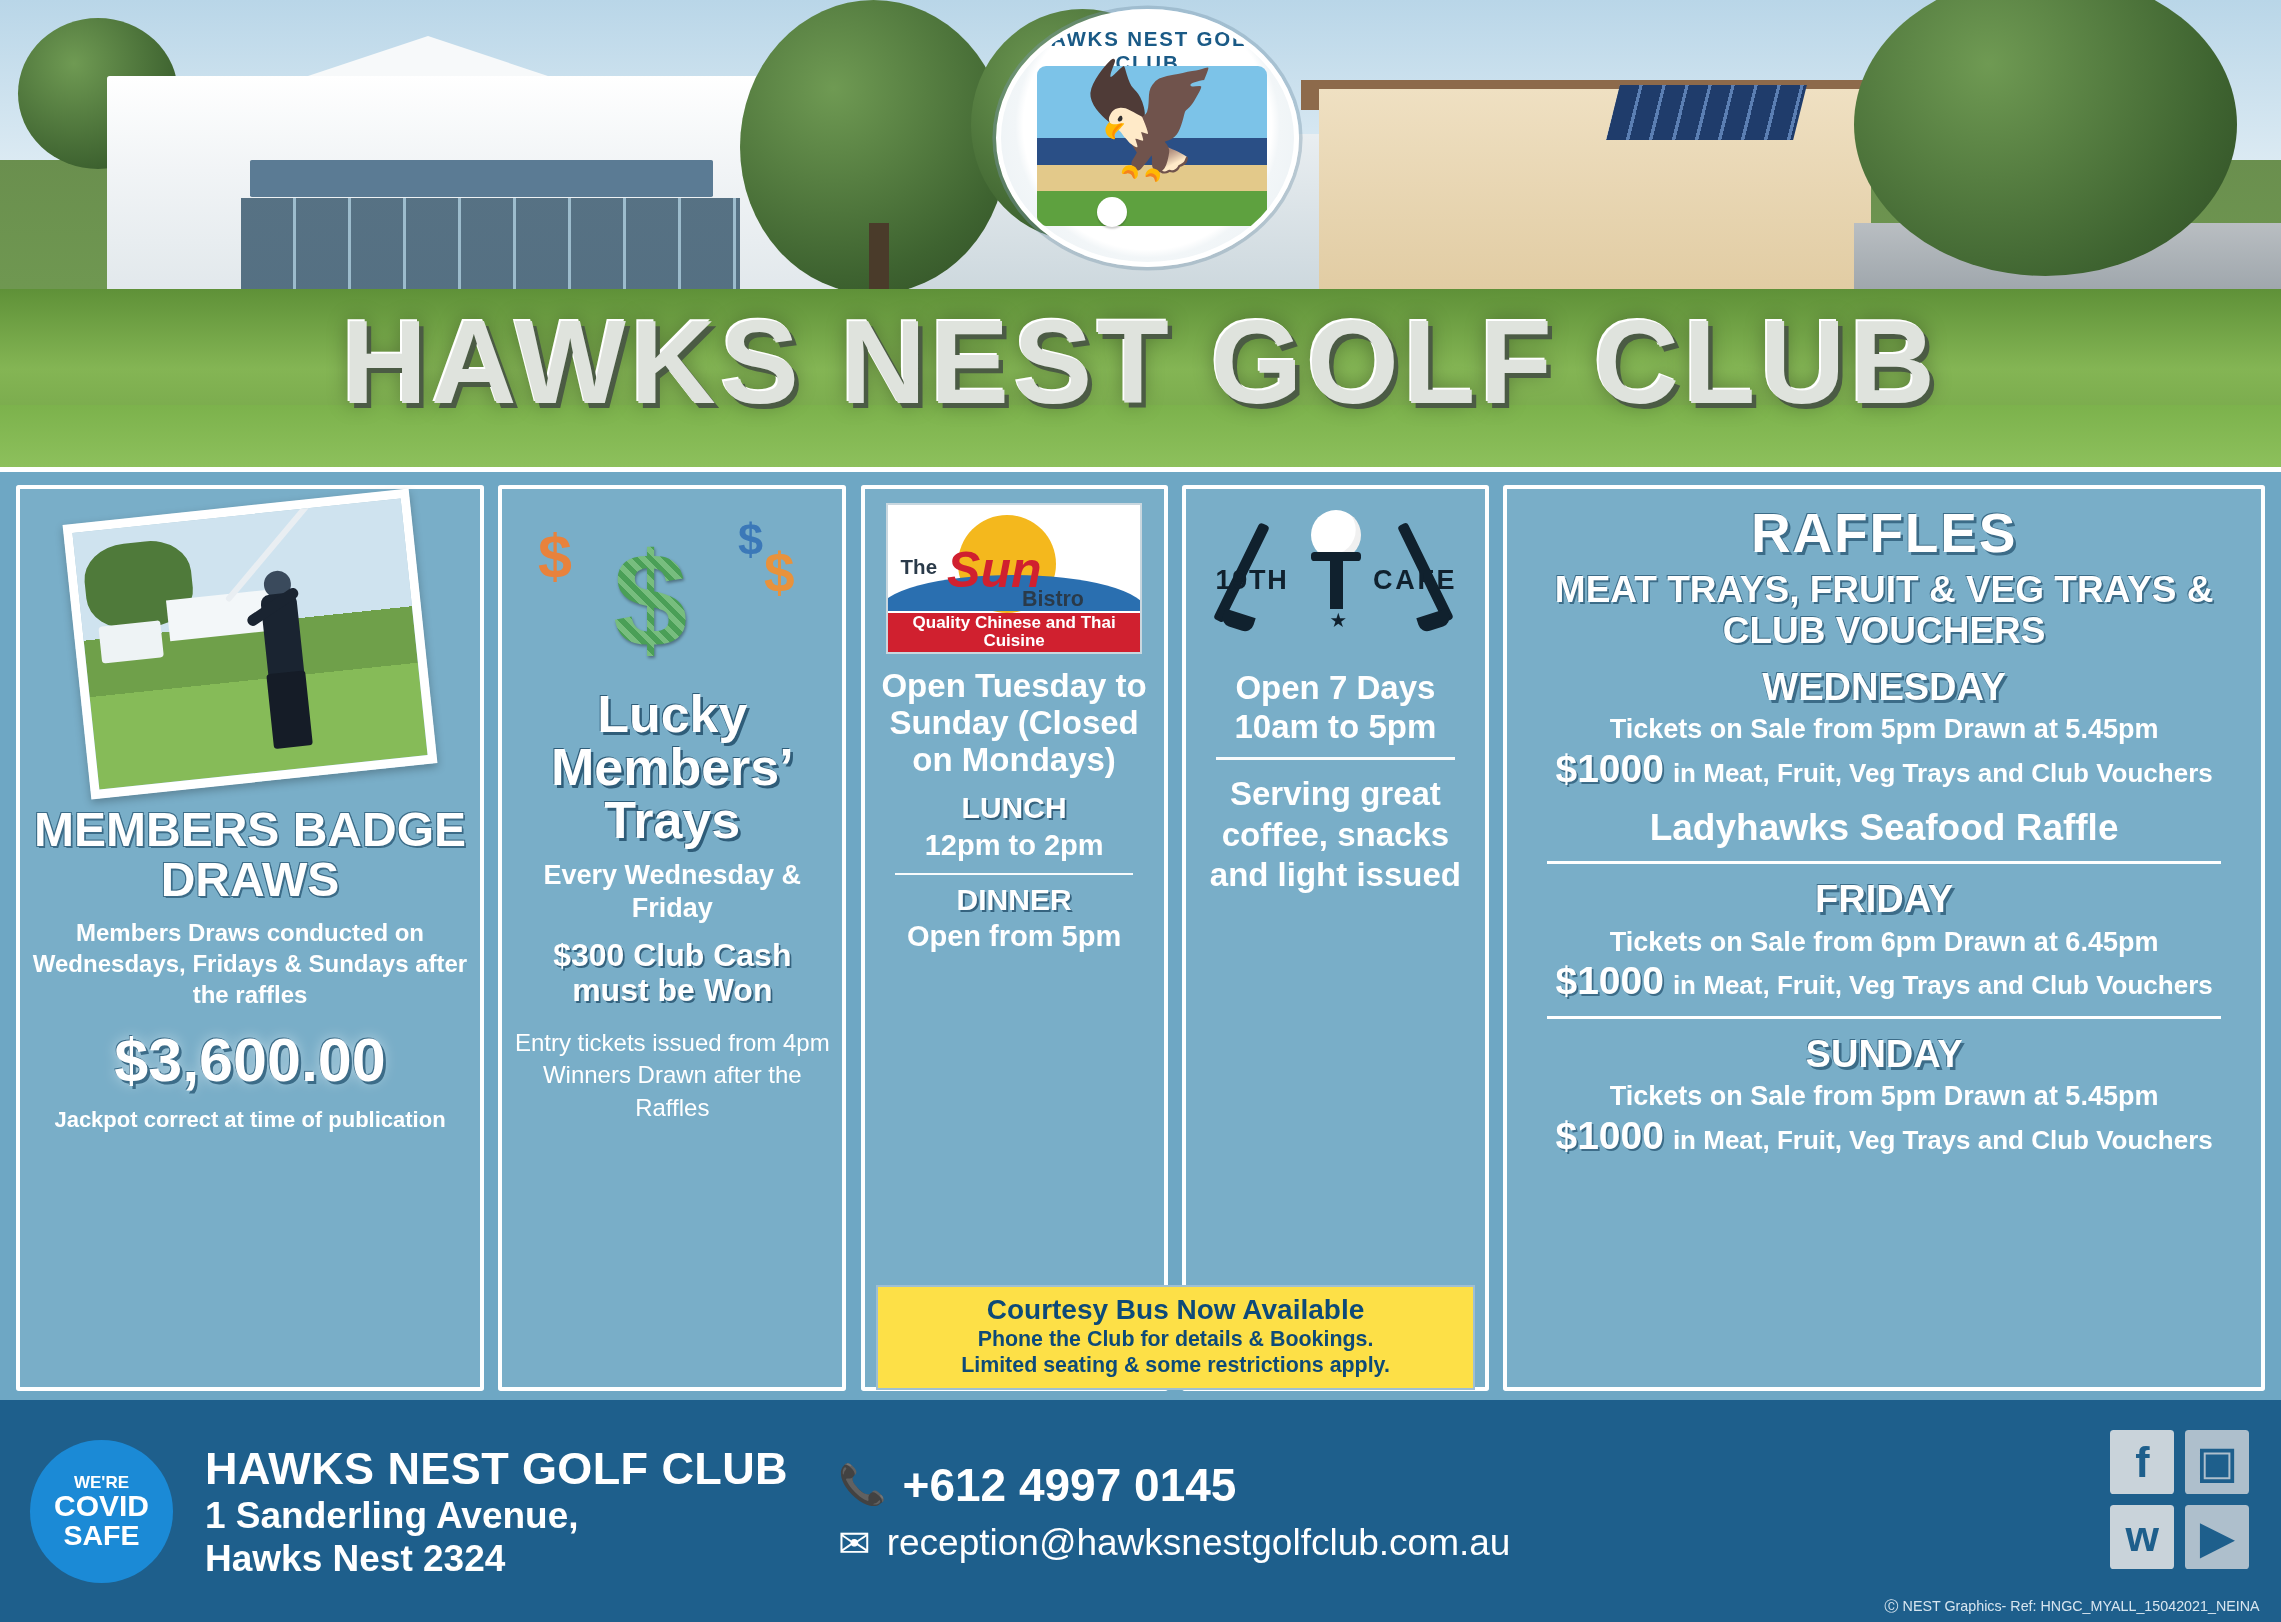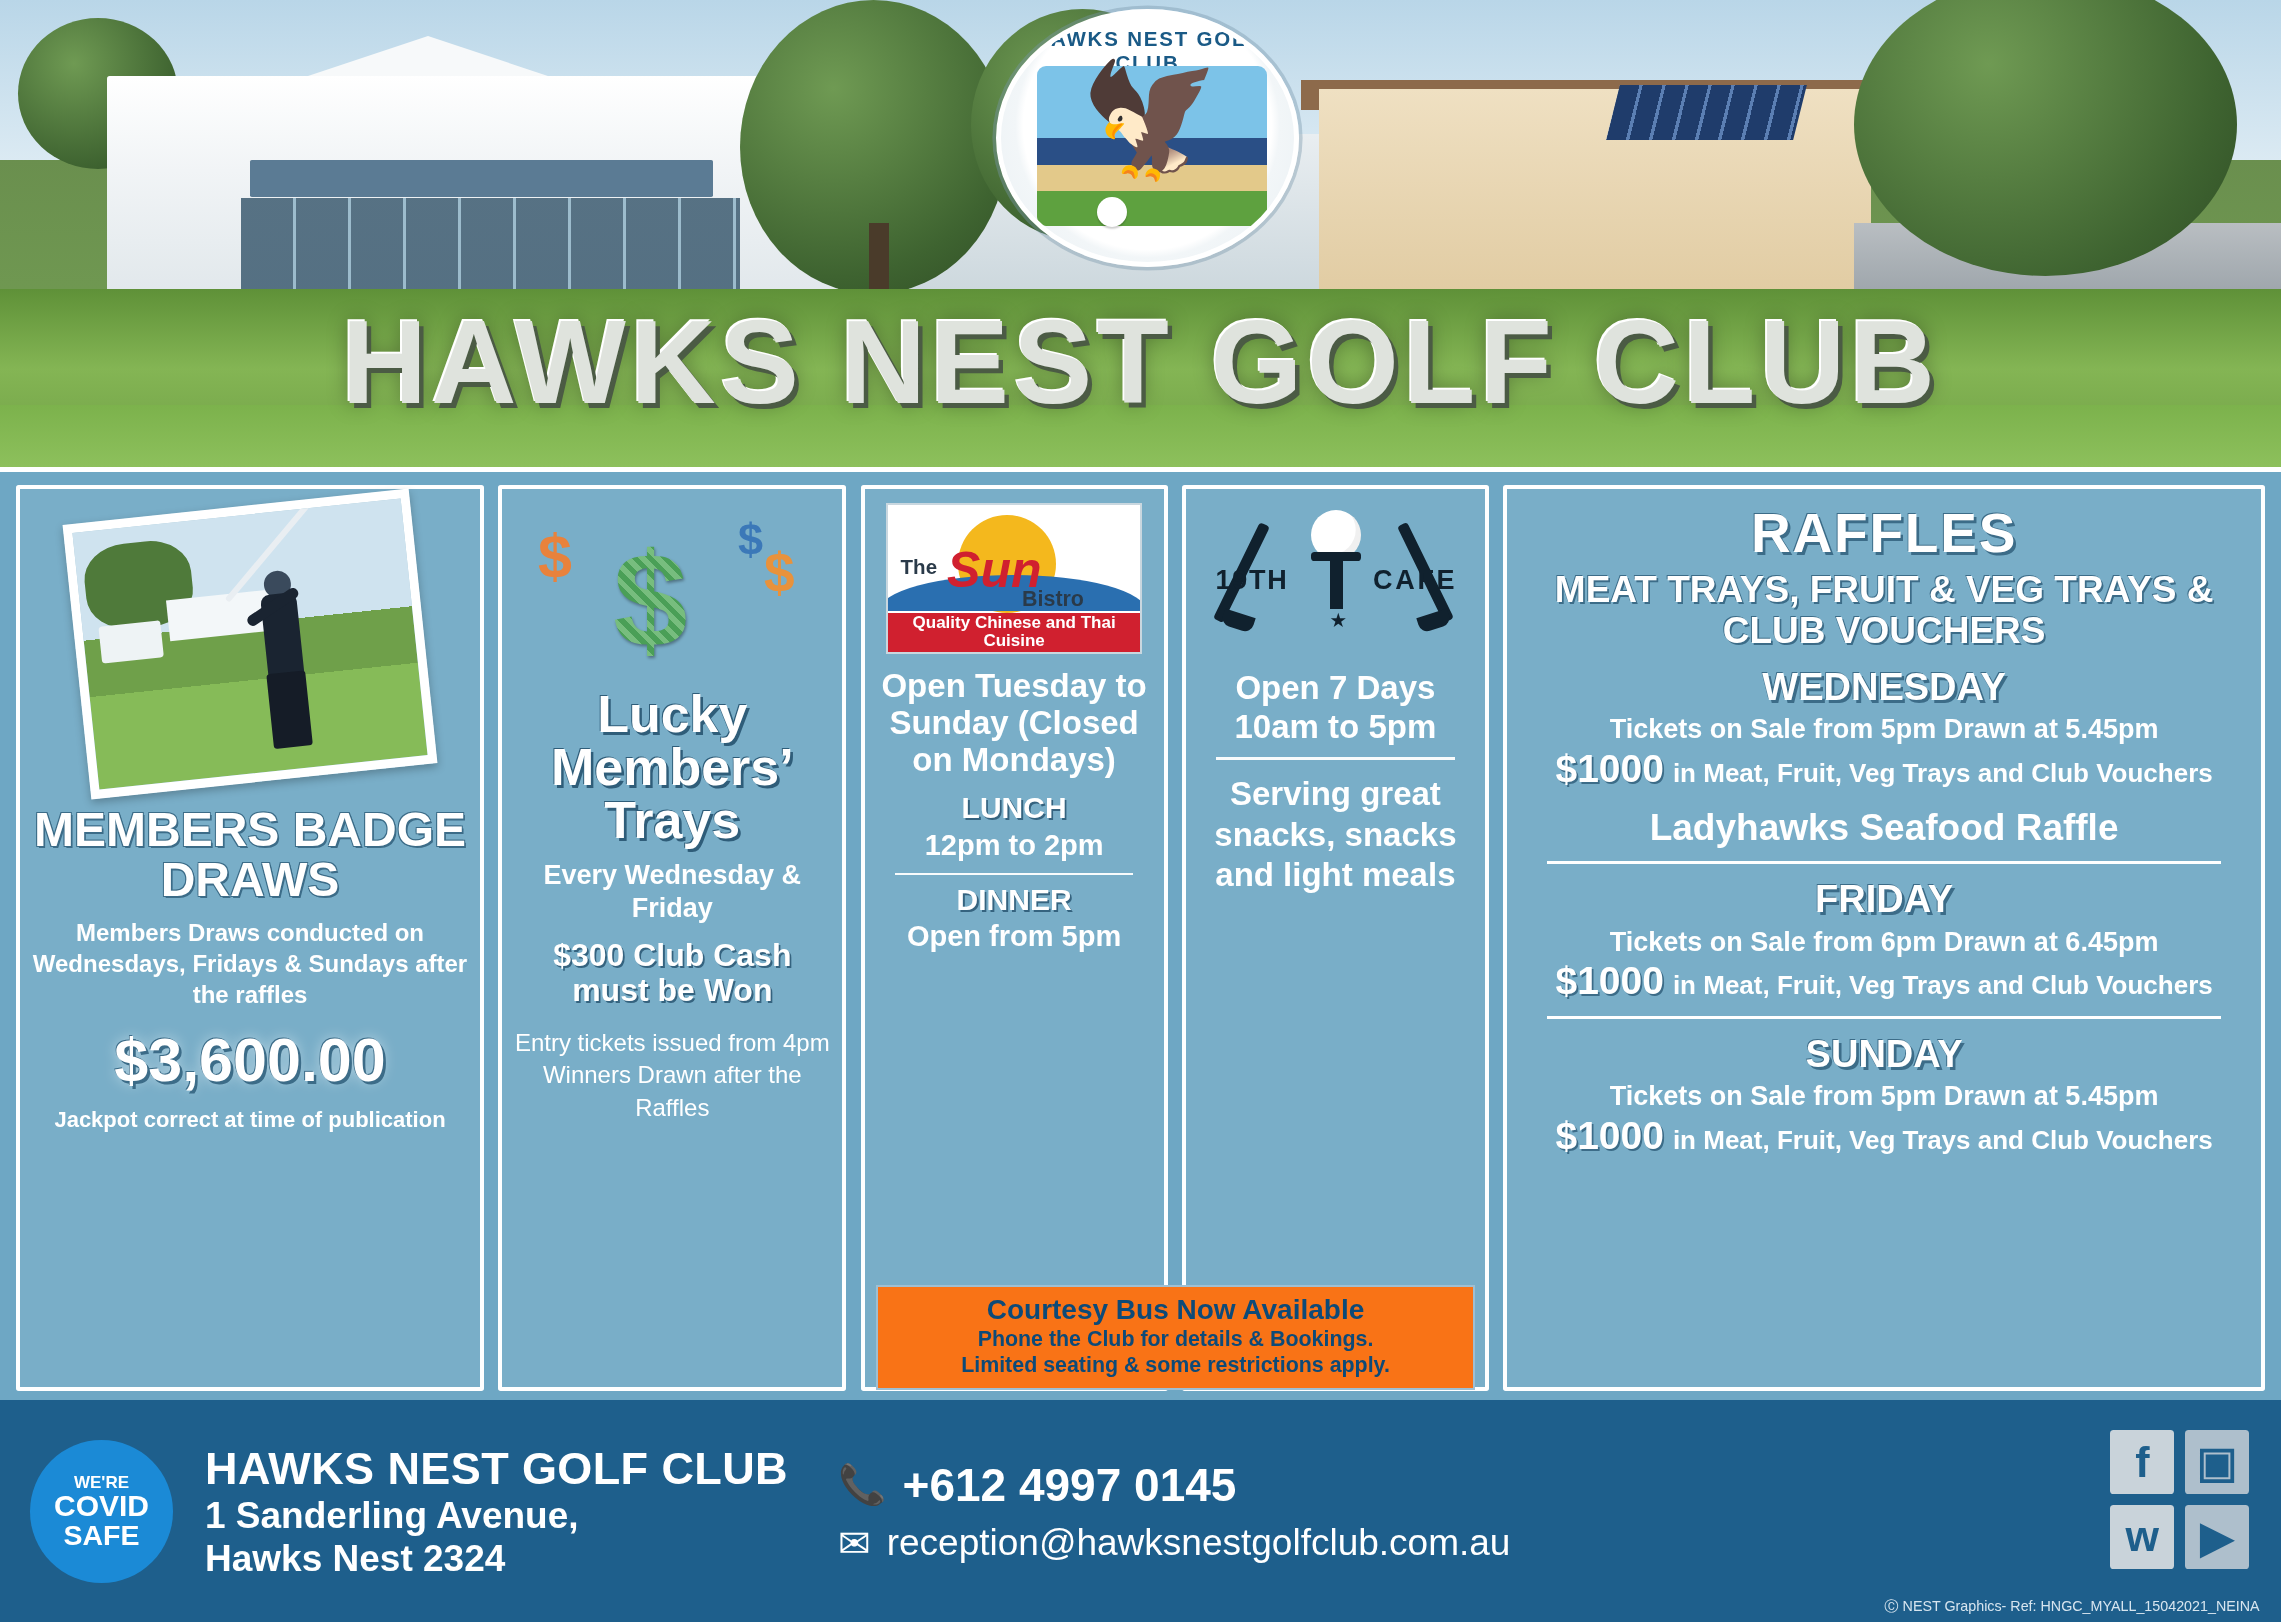--- a/index.html
+++ b/index.html
@@ -263,21 +263,21 @@
   .club-head-r { position: absolute; left: 212px; top: 107px; width: 32px; height: 16px; background: #10212e; border-radius: 0 0 9px 9px; transform: rotate(-18deg);}
   .cafe-19 { position: absolute; left: 9px; top: 59px; font-size: 27px; color: #10212e; font-weight: bold; letter-spacing: 1.8px; }
   .cafe-word { position: absolute; right: 7.1px; top: 59px; font-size: 27px; color: #10212e; font-weight: bold; letter-spacing: 2.7px;}
   .cafe-star { position: absolute; left: 123px; top: 103px; font-size: 19.6px; color: #10212e; }
   .open7 { font-size: 33px; font-weight: bold; line-height: 1.18; margin-top: 19.6px; }
   .serving { font-size: 33px; font-weight: bold; line-height: 1.22; margin-top: 10.7px; }
 
   
   .bus {
     margin: 9px 0 0 0;
-    background: #f97316;
+    background: #fde047;
     border: 2.7px solid #9fbfd2;
     width: 100%;
     padding: 7.1px 9px 9px;
     text-align: center;
     color: #0d4a78;
   }
   .bus-title { font-size: 28px; font-weight: bold; }
   .bus-line { font-size: 21.4px; font-weight: bold; line-height: 1.24; }
 
   
@@ -431,21 +431,21 @@
           <div class="club-head-r"></div>
           <div class="ball"></div>
           <div class="tee-top"></div>
           <div class="tee-post"></div>
           <div class="cafe-19">19TH</div>
           <div class="cafe-word">CAFE</div>
           <div class="cafe-star">★</div>
         </div>
         <div class="open7">Open 7 Days 10am to 5pm</div>
         <div class="hr-w"></div>
-        <div class="serving">Serving great snacks, snacks and light meals</div>
+        <div class="serving">Serving great coffee, snacks and light issued</div>
       </div>
     </div>
 
     <div class="panel p5">
       <div class="raffles-title">RAFFLES</div>
       <div class="raffles-sub">MEAT TRAYS, FRUIT &amp; VEG TRAYS &amp; CLUB VOUCHERS</div>
 
       <div class="day">WEDNESDAY</div>
       <div class="tickets">Tickets on Sale from 5pm Drawn at 5.45pm</div>
       <div class="prize-row">

